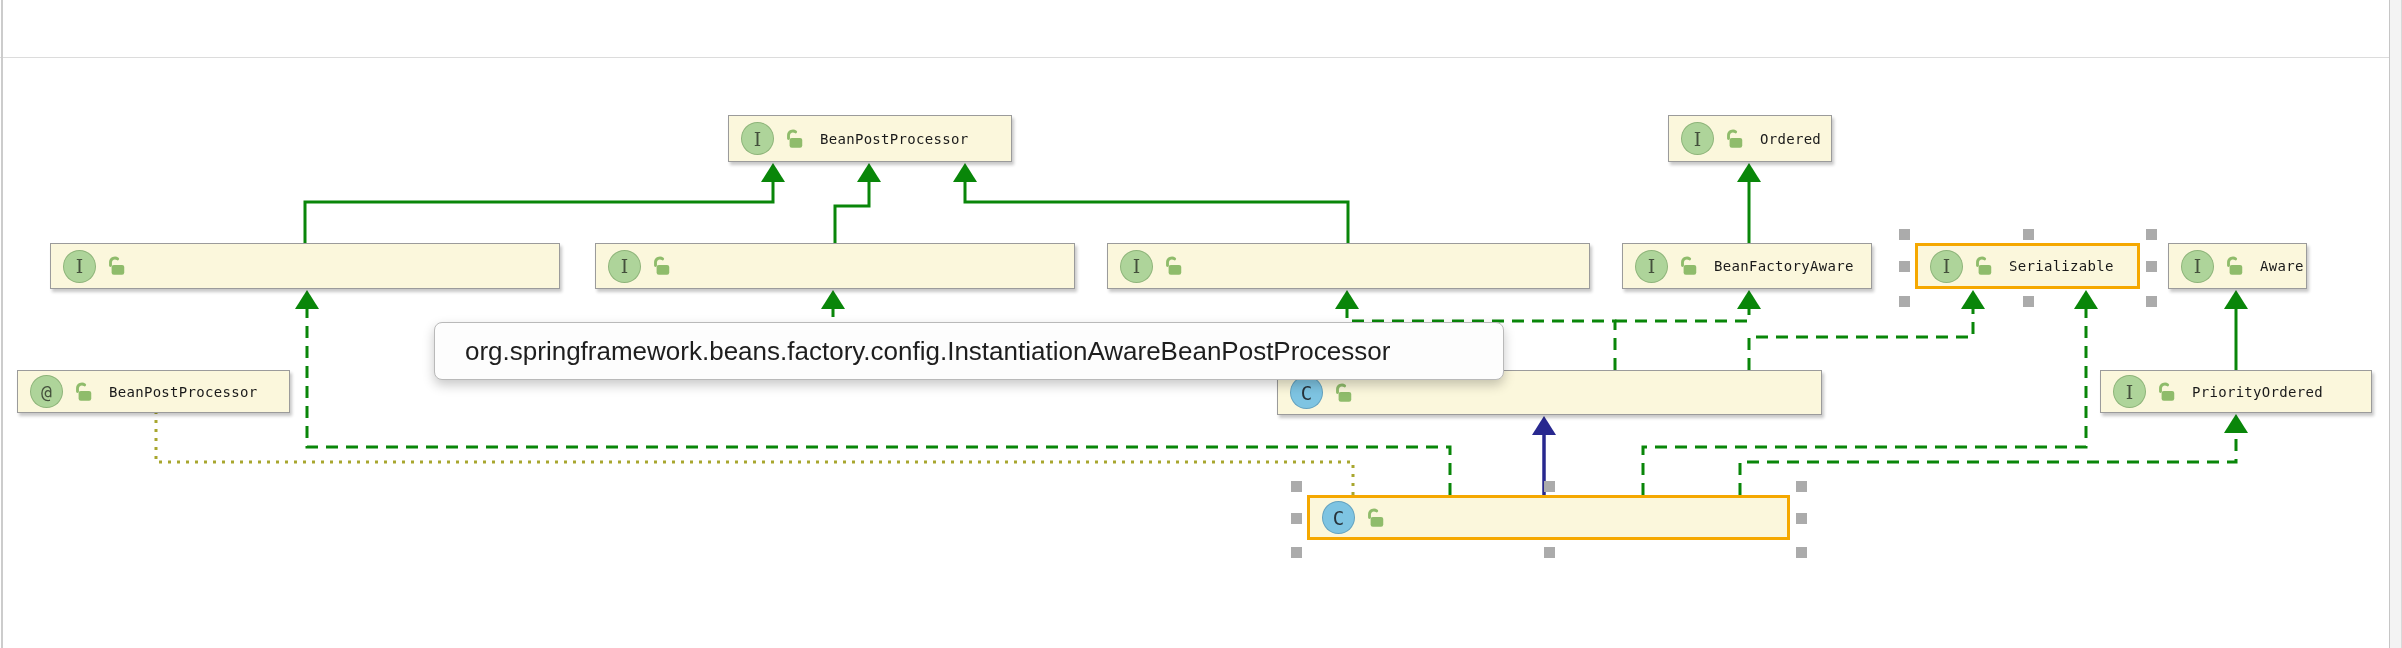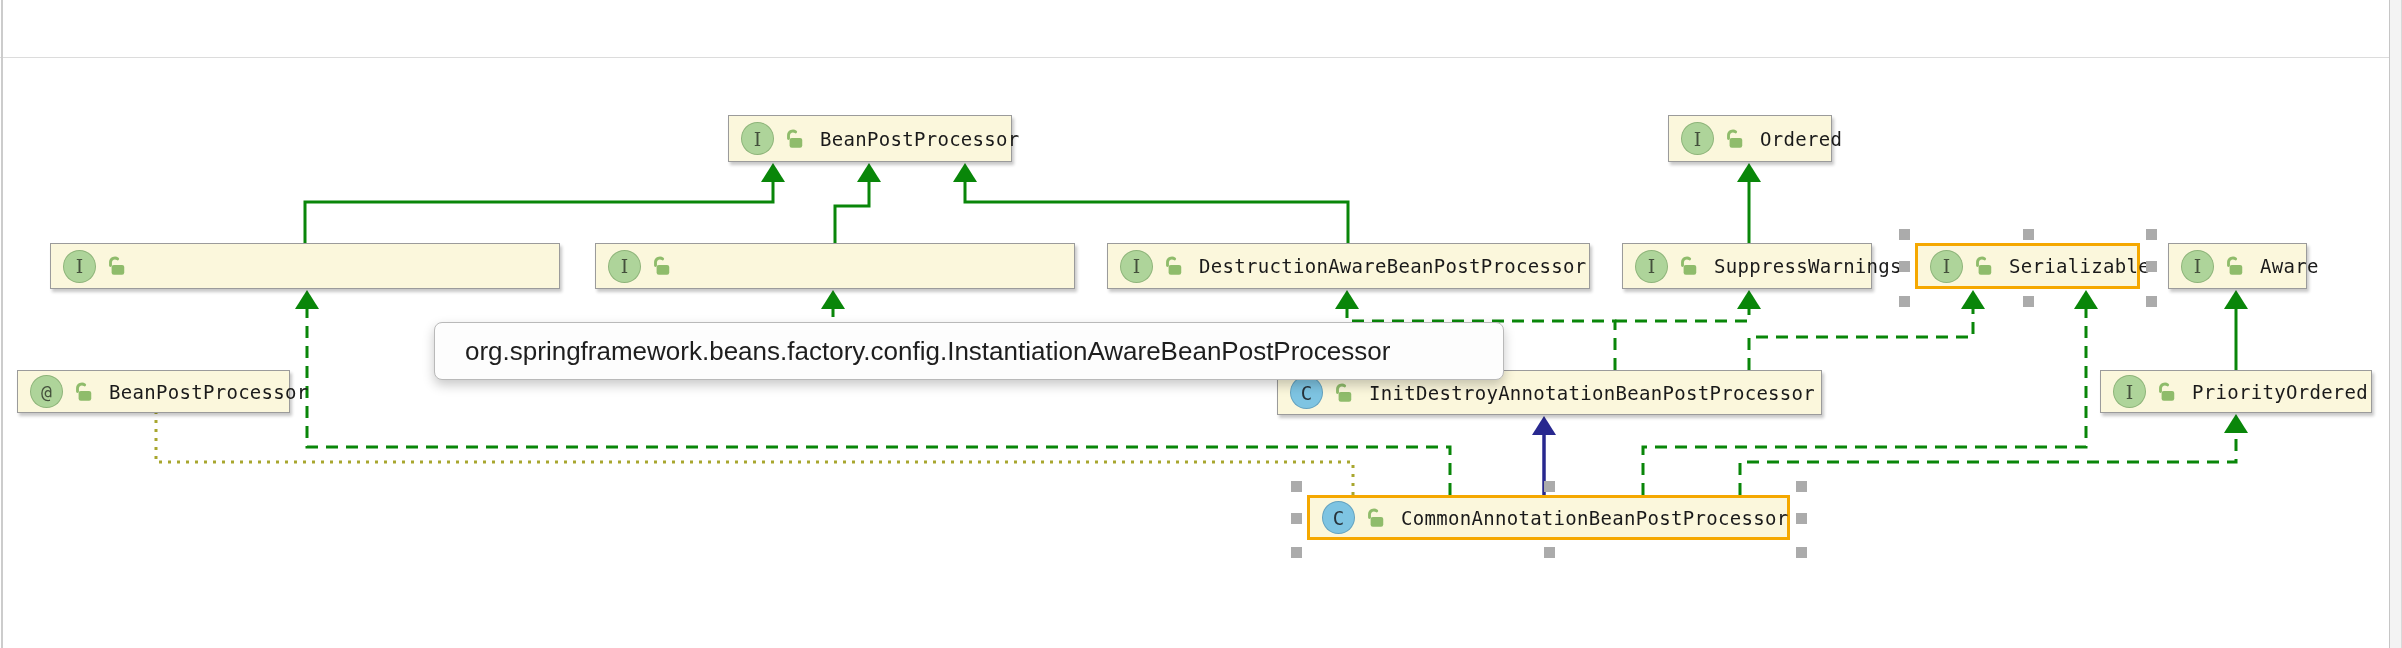--- a/index.html
+++ b/index.html
@@ -15,21 +15,21 @@
         padding-left:12px;white-space:nowrap;}
   .node.selected{border:3px solid #f5a800;box-shadow:none;}
   .ncircle{display:inline-flex;align-items:center;justify-content:center;width:31px;height:31px;
            border-radius:50%;flex:0 0 31px;font-size:19px;color:#44503c;}
   .ncircle.interface,.ncircle.annotation{background:#aed49a;border:1px solid rgba(80,120,60,0.35);
            font-family:"DejaVu Serif", serif;}
   .ncircle.annotation{font-family:"DejaVu Sans Mono", monospace;font-size:18px;}
   .ncircle.class{background:#7ec4e2;border:1px solid rgba(50,100,130,0.35);
            font-family:"DejaVu Sans Mono", monospace;color:#26323a;}
   .lock{margin-left:9px;flex:0 0 22px;}
-  .nlabel{margin-left:15px;font-size:19px;color:#1a1a1a;letter-spacing:0.3px;padding-right:10px;}
+  .nlabel{margin-left:15px;font-size:14px;color:#1a1a1a;letter-spacing:0.3px;padding-right:10px;}
   .handle{position:absolute;width:11px;height:11px;background:#ababab;}
   .tooltip{position:absolute;box-sizing:border-box;background:#fdfdfd;border:1px solid #b9b9b9;
            border-radius:8px;box-shadow:0 5px 12px rgba(0,0,0,0.22);
            font-family:"Liberation Sans", sans-serif;font-size:26px;color:#1e1e1e;
            display:flex;align-items:center;padding:0 30px;white-space:nowrap;z-index:30;}
   .node{z-index:10;}
   .handle{z-index:12;}
 </style>
 </head>
 <body>
@@ -99,29 +99,28 @@
         <path d="M5 9.5 V6.5 A4 4 0 0 1 11.5 3.6" fill="none" stroke="#8FBC6B" stroke-width="2.6" stroke-linecap="round"></path>
         <rect x="6" y="9" width="11.5" height="9" rx="2" fill="#8FBC6B"></rect>
       </svg>
     </div>
     <div class="node" style="left: 1107px; top: 243px; width: 483px; height: 46px;">
       <span class="ncircle interface">I</span>
       <svg class="lock" width="22" height="22" viewBox="0 0 20 20">
         <path d="M5 9.5 V6.5 A4 4 0 0 1 11.5 3.6" fill="none" stroke="#8FBC6B" stroke-width="2.6" stroke-linecap="round"></path>
         <rect x="6" y="9" width="11.5" height="9" rx="2" fill="#8FBC6B"></rect>
       </svg>
-      <span class="nlabel">DestructionAwareBeanPostProcessor</span>
     </div>
     <div class="node" style="left: 1622px; top: 243px; width: 250px; height: 46px;">
       <span class="ncircle interface">I</span>
       <svg class="lock" width="22" height="22" viewBox="0 0 20 20">
         <path d="M5 9.5 V6.5 A4 4 0 0 1 11.5 3.6" fill="none" stroke="#8FBC6B" stroke-width="2.6" stroke-linecap="round"></path>
         <rect x="6" y="9" width="11.5" height="9" rx="2" fill="#8FBC6B"></rect>
       </svg>
-      <span class="nlabel">SuppressWarnings</span>
+      <span class="nlabel">BeanFactoryAware</span>
     </div>
     <div class="node selected" style="left: 1915px; top: 243px; width: 225px; height: 46px;">
       <span class="ncircle interface">I</span>
       <svg class="lock" width="22" height="22" viewBox="0 0 20 20">
         <path d="M5 9.5 V6.5 A4 4 0 0 1 11.5 3.6" fill="none" stroke="#8FBC6B" stroke-width="2.6" stroke-linecap="round"></path>
         <rect x="6" y="9" width="11.5" height="9" rx="2" fill="#8FBC6B"></rect>
       </svg>
       <span class="nlabel">Serializable</span>
     </div>
     <div class="handle" style="left: 1899px; top: 229px;"></div>
@@ -147,37 +146,35 @@
         <rect x="6" y="9" width="11.5" height="9" rx="2" fill="#8FBC6B"></rect>
       </svg>
       <span class="nlabel">BeanPostProcessor</span>
     </div>
     <div class="node" style="left: 1277px; top: 370px; width: 545px; height: 45px;">
       <span class="ncircle class">C</span>
       <svg class="lock" width="22" height="22" viewBox="0 0 20 20">
         <path d="M5 9.5 V6.5 A4 4 0 0 1 11.5 3.6" fill="none" stroke="#8FBC6B" stroke-width="2.6" stroke-linecap="round"></path>
         <rect x="6" y="9" width="11.5" height="9" rx="2" fill="#8FBC6B"></rect>
       </svg>
-      <span class="nlabel">InitDestroyAnnotationBeanPostProcessor</span>
     </div>
     <div class="node" style="left: 2100px; top: 370px; width: 272px; height: 43px;">
       <span class="ncircle interface">I</span>
       <svg class="lock" width="22" height="22" viewBox="0 0 20 20">
         <path d="M5 9.5 V6.5 A4 4 0 0 1 11.5 3.6" fill="none" stroke="#8FBC6B" stroke-width="2.6" stroke-linecap="round"></path>
         <rect x="6" y="9" width="11.5" height="9" rx="2" fill="#8FBC6B"></rect>
       </svg>
       <span class="nlabel">PriorityOrdered</span>
     </div>
     <div class="node selected" style="left: 1307px; top: 495px; width: 483px; height: 45px;">
       <span class="ncircle class">C</span>
       <svg class="lock" width="22" height="22" viewBox="0 0 20 20">
         <path d="M5 9.5 V6.5 A4 4 0 0 1 11.5 3.6" fill="none" stroke="#8FBC6B" stroke-width="2.6" stroke-linecap="round"></path>
         <rect x="6" y="9" width="11.5" height="9" rx="2" fill="#8FBC6B"></rect>
       </svg>
-      <span class="nlabel">CommonAnnotationBeanPostProcessor</span>
     </div>
     <div class="handle" style="left: 1291px; top: 481px;"></div>
     <div class="handle" style="left: 1543.5px; top: 481px;"></div>
     <div class="handle" style="left: 1796px; top: 481px;"></div>
     <div class="handle" style="left: 1291px; top: 512.5px;"></div>
     <div class="handle" style="left: 1796px; top: 512.5px;"></div>
     <div class="handle" style="left: 1291px; top: 547px;"></div>
     <div class="handle" style="left: 1543.5px; top: 547px;"></div>
     <div class="handle" style="left: 1796px; top: 547px;"></div>
   </div>

